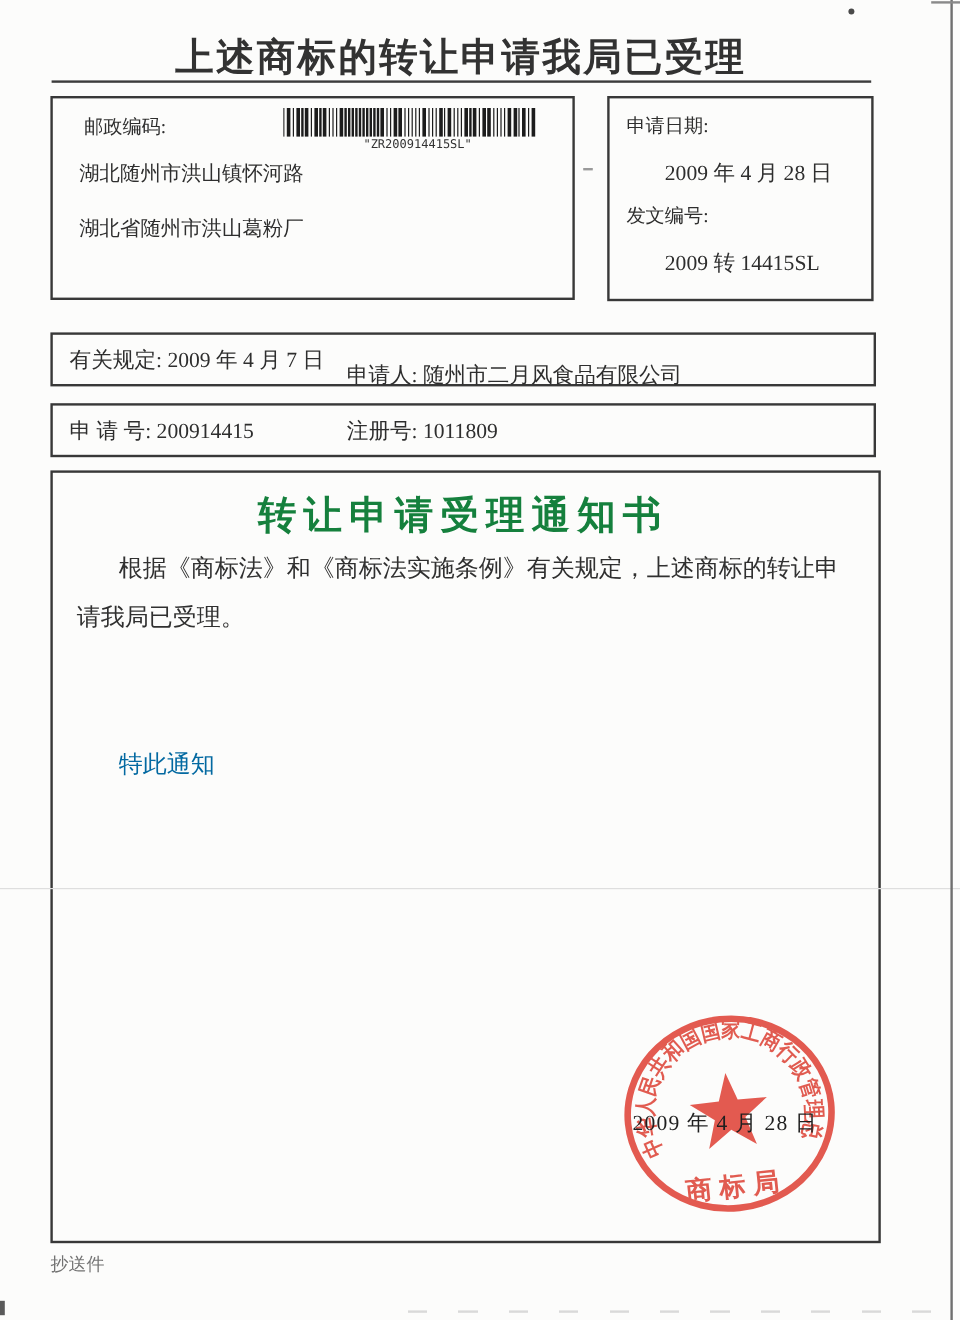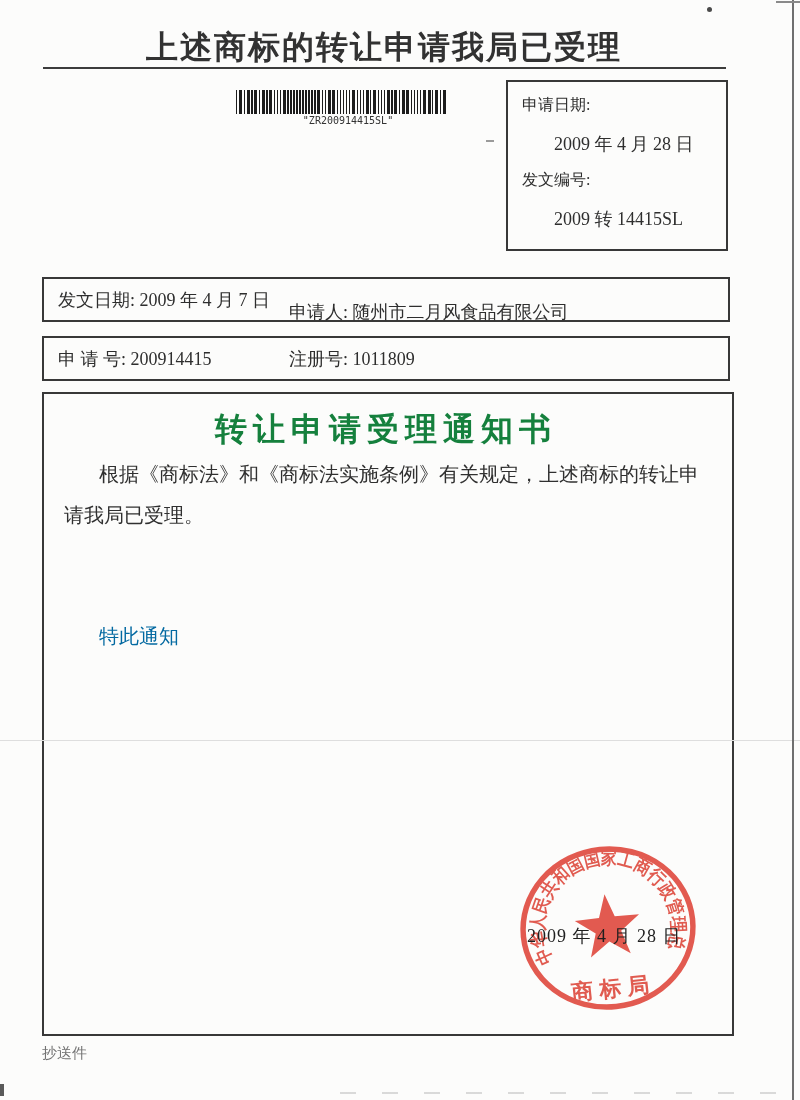--- a/index.html
+++ b/index.html
@@ -62,33 +62,38 @@
   .bar{display:inline-block;height:100%;background:#1c1c1c;vertical-align:top;}
 </style>
 </head>
 <body>
 
 <div id="page">
 
   <div class="abs doc-title">上述商标的转让申请我局已受理</div>
   <div class="abs title-rule"></div>
 
+  <div class="abs box" id="address-box">
+    <div class="abs lbl" style="left:26px;top:14px;">邮政编码:</div>
+    <div class="abs" style="left:22px;top:51px;font-size:17px;">湖北随州市洪山镇怀河路</div>
+    <div class="abs" style="left:22px;top:97px;font-size:17px;">湖北省随州市洪山葛粉厂</div>
+  </div>
   <div class="abs" id="barcode-bars"><span class="bar" style="width:1.4px;margin-right:1.6px"></span><span class="bar" style="width:3px;margin-right:1.6px"></span><span class="bar" style="width:1.4px;margin-right:1.6px"></span><span class="bar" style="width:3px;margin-right:1.6px"></span><span class="bar" style="width:1.4px;margin-right:1.6px"></span><span class="bar" style="width:3px;margin-right:1.6px"></span><span class="bar" style="width:1.4px;margin-right:1.6px"></span><span class="bar" style="width:3px;margin-right:1.6px"></span><span class="bar" style="width:1.4px;margin-right:1.6px"></span><span class="bar" style="width:3px;margin-right:1.6px"></span><span class="bar" style="width:1.4px;margin-right:1.6px"></span><span class="bar" style="width:1.4px;margin-right:1.6px"></span><span class="bar" style="width:1.4px;margin-right:1.6px"></span><span class="bar" style="width:3px;margin-right:1.6px"></span><span class="bar" style="width:1.4px;margin-right:1.6px"></span><span class="bar" style="width:1.4px;margin-right:1.6px"></span><span class="bar" style="width:1.4px;margin-right:1.6px"></span><span class="bar" style="width:1.4px;margin-right:1.6px"></span><span class="bar" style="width:1.4px;margin-right:1.6px"></span><span class="bar" style="width:1.4px;margin-right:1.6px"></span><span class="bar" style="width:1.4px;margin-right:1.6px"></span><span class="bar" style="width:1.4px;margin-right:1.6px"></span><span class="bar" style="width:1.4px;margin-right:1.6px"></span><span class="bar" style="width:1.4px;margin-right:1.6px"></span><span class="bar" style="width:3px;margin-right:1.6px"></span><span class="bar" style="width:1.4px;margin-right:1.6px"></span><span class="bar" style="width:1.4px;margin-right:1.6px"></span><span class="bar" style="width:3px;margin-right:1.6px"></span><span class="bar" style="width:3px;margin-right:1.6px"></span><span class="bar" style="width:1.4px;margin-right:1.6px"></span><span class="bar" style="width:1.4px;margin-right:1.6px"></span><span class="bar" style="width:1.4px;margin-right:1.6px"></span><span class="bar" style="width:1.4px;margin-right:1.6px"></span><span class="bar" style="width:1.4px;margin-right:1.6px"></span><span class="bar" style="width:3px;margin-right:1.6px"></span><span class="bar" style="width:1.4px;margin-right:1.6px"></span><span class="bar" style="width:1.4px;margin-right:1.6px"></span><span class="bar" style="width:1.4px;margin-right:1.6px"></span><span class="bar" style="width:3px;margin-right:1.6px"></span><span class="bar" style="width:1.4px;margin-right:1.6px"></span><span class="bar" style="width:3px;margin-right:1.6px"></span><span class="bar" style="width:1.4px;margin-right:1.6px"></span><span class="bar" style="width:1.4px;margin-right:1.6px"></span><span class="bar" style="width:1.4px;margin-right:1.6px"></span><span class="bar" style="width:3px;margin-right:1.6px"></span><span class="bar" style="width:1.4px;margin-right:1.6px"></span><span class="bar" style="width:3px;margin-right:1.6px"></span><span class="bar" style="width:1.4px;margin-right:1.6px"></span><span class="bar" style="width:3px;margin-right:1.6px"></span><span class="bar" style="width:3px;margin-right:1.6px"></span><span class="bar" style="width:1.4px;margin-right:1.6px"></span><span class="bar" style="width:1.4px;margin-right:1.6px"></span><span class="bar" style="width:1.4px;margin-right:1.6px"></span><span class="bar" style="width:1.4px;margin-right:1.6px"></span><span class="bar" style="width:3px;margin-right:1.6px"></span><span class="bar" style="width:3px;margin-right:1.6px"></span><span class="bar" style="width:1.4px;margin-right:1.6px"></span><span class="bar" style="width:3px;margin-right:1.6px"></span><span class="bar" style="width:1.4px;margin-right:1.6px"></span><span class="bar" style="width:3px;margin-right:1.6px"></span></div>
   <div class="abs" id="barcode-label">"ZR200914415SL"</div>
 
   <div class="abs box" id="issue-box">
     <div class="abs lbl" style="left:14px;top:13px;">申请日期:</div>
     <div class="abs val" style="left:46px;top:50px;">2009 年 4 月 28 日</div>
     <div class="abs lbl" style="left:14px;top:88px;">发文编号:</div>
     <div class="abs val" style="left:46px;top:125px;">2009 转 14415SL</div>
   </div>
   <div class="abs dash-mark"></div>
 
   <div class="abs box" id="row1-box">
-    <span class="abs rowtext" style="left:14px;top:9px;"><span>发文日期:</span> <span>2009 年 4 月 7 日</span></span>
+    <span class="abs rowtext" style="left:14px;top:9px;"><span>有关规定:</span> <span>2009 年 4 月 7 日</span></span>
     <span class="abs rowtext" style="left:245px;top:9px;margin-top:12px;"><span>申请人:</span> <span>随州市二月风食品有限公司</span></span>
   </div>
 
   <div class="abs box" id="row2-box">
     <span class="abs rowtext" style="left:14px;top:9px;"><span>申 请 号:</span> <span>200914415</span></span>
     <span class="abs rowtext" style="left:245px;top:9px;"><span>注册号:</span> <span>1011809</span></span>
   </div>
 
   <div class="abs box" id="main-box"></div>
   <div class="abs notice-title">转让申请受理通知书</div>

